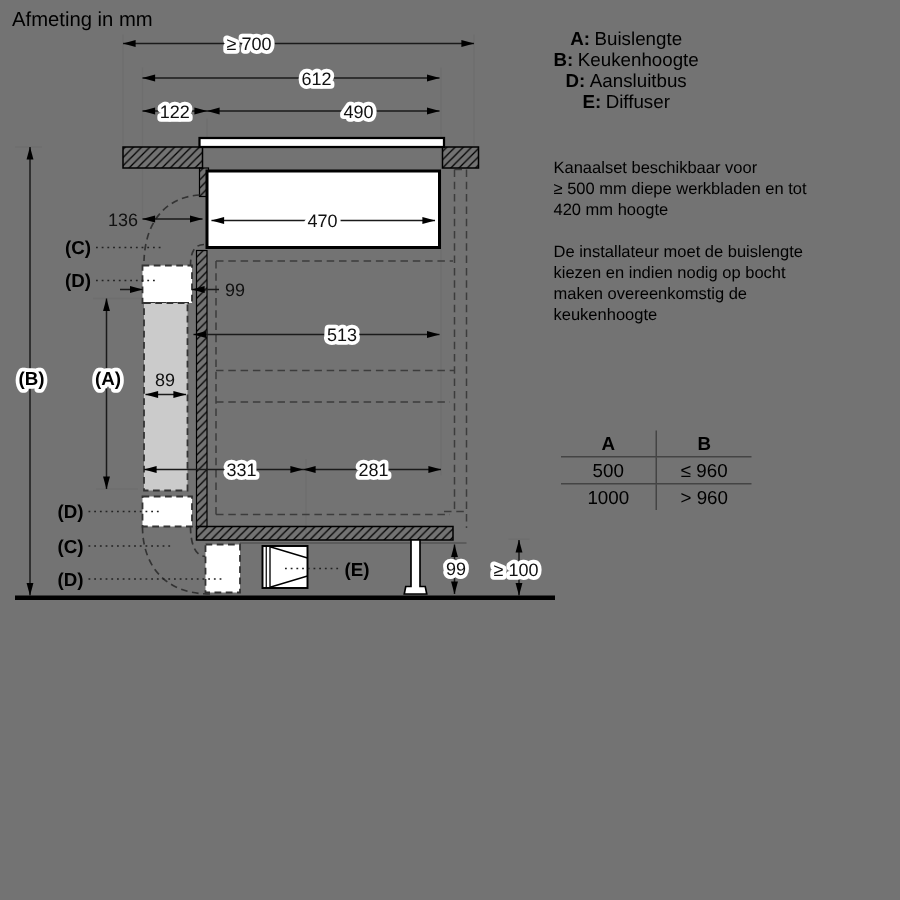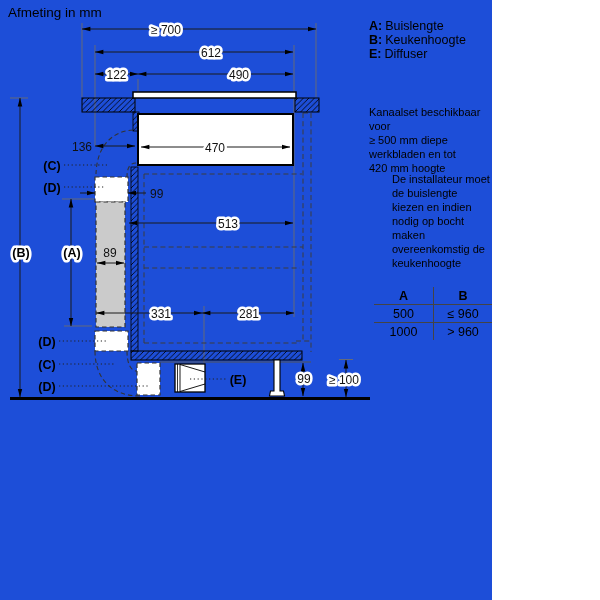--- a/index.html
+++ b/index.html
@@ -1,25 +1,25 @@
 <!DOCTYPE html>
 <html><head>
 <meta charset="utf-8">
 <style>
   html,body{margin:0;padding:0;background:#fff;}
-  #stage{position:relative;width:492px;height:600px;background:#1d4ed8;overflow:hidden;
+  #stage{position:relative;width:600px;height:600px;background:#737373;overflow:hidden;
          font-family:"Liberation Sans",sans-serif;color:#000;}
   #diagram{position:absolute;left:0;top:0;}
   .abs{position:absolute;}
   #page-title{left:8px;top:5px;font-size:13.5px;color:#000;}
-  #legend{left:369px;top:19px;font-size:12.5px;line-height:14px;}
+  #legend{left:369px;top:19px;font-size:12.5px;line-height:14px;text-align:center;}
   .legend-row b{margin-right:3px;}
   .note{left:369px;font-size:11px;line-height:14px;}
   #note-0{top:105px;}
-  #note-1{top:172px;margin-left:23px;}
+  #note-1{top:161px;}
   #spec-table{left:374px;top:287px;border-collapse:collapse;font-size:12.5px;}
   #spec-table td{width:55px;text-align:center;padding:1px 4px;height:15px;}
   #spec-table tr.hline td{border-bottom:1.2px solid #444;}
   #spec-table td.vline{border-right:1.2px solid #444;}
   #spec-table .hd{font-weight:bold;}
   
   .dim{font:12px "Liberation Sans",sans-serif;fill:#111;}
   .part{font:bold 12.5px "Liberation Sans",sans-serif;fill:#000;}
   .halo{paint-order:stroke;stroke:#fff;stroke-width:5px;stroke-linejoin:round;}
 </style>
@@ -150,20 +150,21 @@
     <text class="part" x="52" y="191.5" text-anchor="middle">(D)</text>
     <text class="part" x="47" y="345.5" text-anchor="middle">(D)</text>
     <text class="part" x="47" y="368.5" text-anchor="middle">(C)</text>
     <text class="part" x="47" y="390.5" text-anchor="middle">(D)</text>
     <text class="part" x="238" y="384" text-anchor="middle">(E)</text>
   </svg>
 
   <div class="abs" id="legend">
     <div class="legend-row"><b>A:</b><span>Buislengte</span></div>
     <div class="legend-row"><b>B:</b><span>Keukenhoogte</span></div>
+    <div class="legend-row"><b>D:</b><span>Aansluitbus</span></div>
     <div class="legend-row"><b>E:</b><span>Diffuser</span></div>
   </div>
 
   <div class="abs note" id="note-0">
     <div>Kanaalset beschikbaar voor</div>
     <div>≥ 500 mm diepe werkbladen en tot</div>
     <div>420 mm hoogte</div>
   </div>
 
   <div class="abs note" id="note-1">

